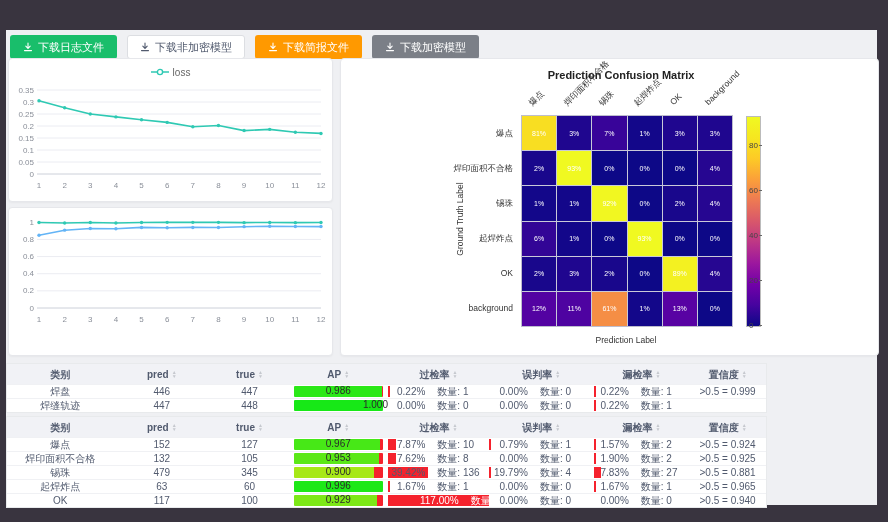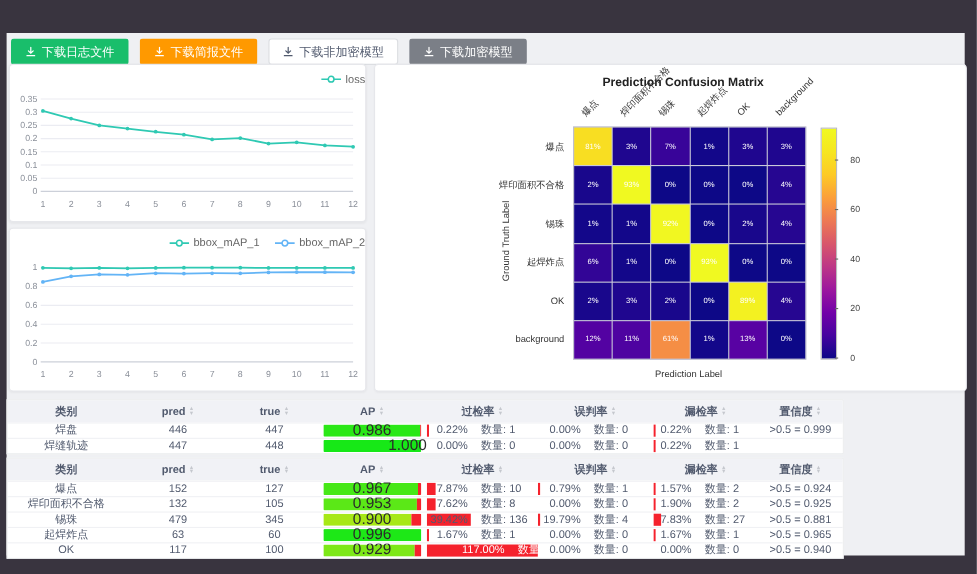--- a/index.html
+++ b/index.html
@@ -13,77 +13,77 @@
   .btn svg{flex:0 0 auto;}
   .btn.success{background:#19be6b;color:#fff;}
   .btn.warning{background:#ff9900;color:#fff;}
   .btn.default{background:#fff;color:#515a6e;border-color:#dcdee2;}
   .btn.dark{background:#7b7f87;color:#fff;}
   
   .card{position:absolute;background:#fff;border:1px solid #e6e7eb;border-radius:4px;box-shadow:0 1px 2px rgba(0,0,0,.04);}
   #card-loss{left:2px;top:28px;width:323px;height:142px;}
   #card-map{left:2px;top:177px;width:323px;height:147px;}
   #card-cm{left:334px;top:28px;width:537px;height:296px;}
-  .legend{height:16px;display:flex;justify-content:flex-end;align-items:center;gap:14px;padding-top:5px;}
+  .legend{height:16px;display:flex;justify-content:center;align-items:center;gap:14px;padding-top:5px;}
   .legend-item{display:flex;align-items:center;gap:4px;font-size:10px;color:#666;cursor:pointer;}
   .tick{font-size:8px;fill:#8a8f99;}
   .grid-line{stroke:#ebecf2;stroke-width:1;}
   .axis-line{stroke:#ccd0d9;stroke-width:1;}
   
   .cm-title{position:absolute;left:60px;top:10px;width:440px;text-align:center;font-size:11px;font-weight:bold;color:#222;}
   .cm-grid{position:absolute;left:180px;top:56px;width:210px;height:210px;display:grid;
            grid-template-columns:repeat(6,1fr);grid-template-rows:repeat(6,1fr);gap:1px;background:#c9c9d8;
            border:1px solid #bdbdcd;}
   .cm-cell{display:flex;align-items:center;justify-content:center;font-size:7px;color:#fff;}
   .cm-rowlab{position:absolute;width:172px;text-align:right;font-size:8.5px;color:#333;}
   .cm-collab{position:absolute;font-size:8.5px;color:#333;white-space:nowrap;transform:rotate(-45deg);transform-origin:left bottom;}
   .cm-xlabel{position:absolute;left:180px;top:276px;width:210px;text-align:center;font-size:8.5px;color:#333;}
   .cm-ylabel{position:absolute;left:64px;top:155px;width:110px;text-align:center;font-size:8.5px;color:#333;
              transform:rotate(-90deg);}
   .cbar{position:absolute;left:405px;top:57px;width:13px;height:209px;border:1px solid #bbb;}
-  .cbar-tick{position:absolute;left:432px;font-size:8px;color:#444;}
+  .cbar-tick{position:absolute;left:408px;font-size:8px;color:#444;}
   .cbar-mark{position:absolute;left:418px;width:3px;height:1px;background:#666;}
   
   #tables{position:absolute;left:0;top:333px;width:761px;}
   .tblock{background:#fff;border:1px solid #e8eaec;margin-bottom:3px;}
   .trow{display:flex;align-items:stretch;}
   .thead{background:#f1f2f6;height:20px;}
   .thead .tcell{font-weight:bold;display:flex;align-items:center;justify-content:center;color:#515a6e;}
   .tdata{height:13px;border-top:1px solid #f0f1f4;background:#fff;}
   .tcell{font-size:10px;color:#515a6e;text-align:center;line-height:13px;overflow:hidden;white-space:nowrap;position:relative;}
   .caret{display:inline-flex;flex-direction:column;margin-left:3px;font-size:5px;line-height:4px;color:#c5c8ce;cursor:pointer;}
   .ap-wrap{position:absolute;left:5px;right:5px;top:1px;bottom:1px;display:flex;border-radius:1px;overflow:hidden;}
-  .ap-txt{position:absolute;left:0;right:0;top:0;bottom:0;line-height:11px;font-size:14px;color:#2b2b2b;}
+  .ap-txt{position:absolute;left:0;right:0;top:0;bottom:0;line-height:11px;font-size:10px;color:#2b2b2b;}
   .rate-bar{position:absolute;left:0;top:1px;bottom:1px;background:#f5222d;}
   .rate-txt{position:relative;display:flex;width:100%;}
   .rc-val{width:42%;text-align:right;}
   .rc-cnt{width:58%;text-align:left;padding-left:12px;}
 </style>
 </head>
 <body>
 
 <div class="content">
   <div class="toolbar" id="toolbar">
       <div class="btn success">
         <svg width="10" height="10" viewBox="0 0 10 10">
           <path d="M5 1 L5 6 M2.8 4.2 L5 6.4 L7.2 4.2 M1.5 8.6 L8.5 8.6" stroke="currentColor" stroke-width="1.1" fill="none" stroke-linecap="round"></path>
         </svg>
         <span>下载日志文件</span>
       </div>
+      <div class="btn default">
+        <svg width="10" height="10" viewBox="0 0 10 10">
+          <path d="M5 1 L5 6 M2.8 4.2 L5 6.4 L7.2 4.2 M1.5 8.6 L8.5 8.6" stroke="currentColor" stroke-width="1.1" fill="none" stroke-linecap="round"></path>
+        </svg>
+        <span>下载非加密模型</span>
+      </div>
       <div class="btn warning">
         <svg width="10" height="10" viewBox="0 0 10 10">
           <path d="M5 1 L5 6 M2.8 4.2 L5 6.4 L7.2 4.2 M1.5 8.6 L8.5 8.6" stroke="currentColor" stroke-width="1.1" fill="none" stroke-linecap="round"></path>
         </svg>
         <span>下载简报文件</span>
-      </div>
-      <div class="btn default">
-        <svg width="10" height="10" viewBox="0 0 10 10">
-          <path d="M5 1 L5 6 M2.8 4.2 L5 6.4 L7.2 4.2 M1.5 8.6 L8.5 8.6" stroke="currentColor" stroke-width="1.1" fill="none" stroke-linecap="round"></path>
-        </svg>
-        <span>下载非加密模型</span>
       </div>
       <div class="btn dark">
         <svg width="10" height="10" viewBox="0 0 10 10">
           <path d="M5 1 L5 6 M2.8 4.2 L5 6.4 L7.2 4.2 M1.5 8.6 L8.5 8.6" stroke="currentColor" stroke-width="1.1" fill="none" stroke-linecap="round"></path>
         </svg>
         <span>下载加密模型</span>
       </div>
     </div>
   <div class="card" id="card-loss"><div class="legend">
         <div class="legend-item">
@@ -129,36 +129,21 @@
         <circle cx="106.9090909090909" cy="36.879999999999995" r="1.7" fill="#2fc9b3"></circle>
         <circle cx="132.54545454545456" cy="39.75999999999999" r="1.7" fill="#2fc9b3"></circle>
         <circle cx="158.1818181818182" cy="42.4" r="1.7" fill="#2fc9b3"></circle>
         <circle cx="183.8181818181818" cy="46.71999999999999" r="1.7" fill="#2fc9b3"></circle>
         <circle cx="209.45454545454547" cy="45.519999999999996" r="1.7" fill="#2fc9b3"></circle>
         <circle cx="235.0909090909091" cy="50.56" r="1.7" fill="#2fc9b3"></circle>
         <circle cx="260.72727272727275" cy="49.36" r="1.7" fill="#2fc9b3"></circle>
         <circle cx="286.3636363636364" cy="52.239999999999995" r="1.7" fill="#2fc9b3"></circle>
         <circle cx="312" cy="53.43999999999999" r="1.7" fill="#2fc9b3"></circle>
       </svg></div>
-  <div class="card" id="card-map"><div class="legend">
-        <div class="legend-item">
-          <svg width="18" height="8" viewBox="0 0 18 8">
-            <path d="M0 4 H18" stroke="#2fc9b3" stroke-width="1.5"></path>
-            <circle cx="9" cy="4" r="2.6" fill="#fff" stroke="#2fc9b3" stroke-width="1.4"></circle>
-          </svg>
-          <span>bbox_mAP_1</span>
-        </div>
-        <div class="legend-item">
-          <svg width="18" height="8" viewBox="0 0 18 8">
-            <path d="M0 4 H18" stroke="#63b4f6" stroke-width="1.5"></path>
-            <circle cx="9" cy="4" r="2.6" fill="#fff" stroke="#63b4f6" stroke-width="1.4"></circle>
-          </svg>
-          <span>bbox_mAP_2</span>
-        </div>
-      </div><svg width="321" height="124" viewBox="0 0 321 124">
+  <div class="card" id="card-map"><svg width="321" height="124" viewBox="0 0 321 124">
         <line x1="28" y1="100" x2="312" y2="100" class="axis-line"></line>
         <text x="25" y="102.5" text-anchor="end" class="tick">0</text>
         <line x1="28" y1="82.85714285714286" x2="312" y2="82.85714285714286" class="grid-line"></line>
         <text x="25" y="85.35714285714286" text-anchor="end" class="tick">0.2</text>
         <line x1="28" y1="65.71428571428572" x2="312" y2="65.71428571428572" class="grid-line"></line>
         <text x="25" y="68.21428571428572" text-anchor="end" class="tick">0.4</text>
         <line x1="28" y1="48.57142857142858" x2="312" y2="48.57142857142858" class="grid-line"></line>
         <text x="25" y="51.07142857142858" text-anchor="end" class="tick">0.6</text>
         <line x1="28" y1="31.42857142857143" x2="312" y2="31.42857142857143" class="grid-line"></line>
         <text x="25" y="33.92857142857143" text-anchor="end" class="tick">0.8</text>

